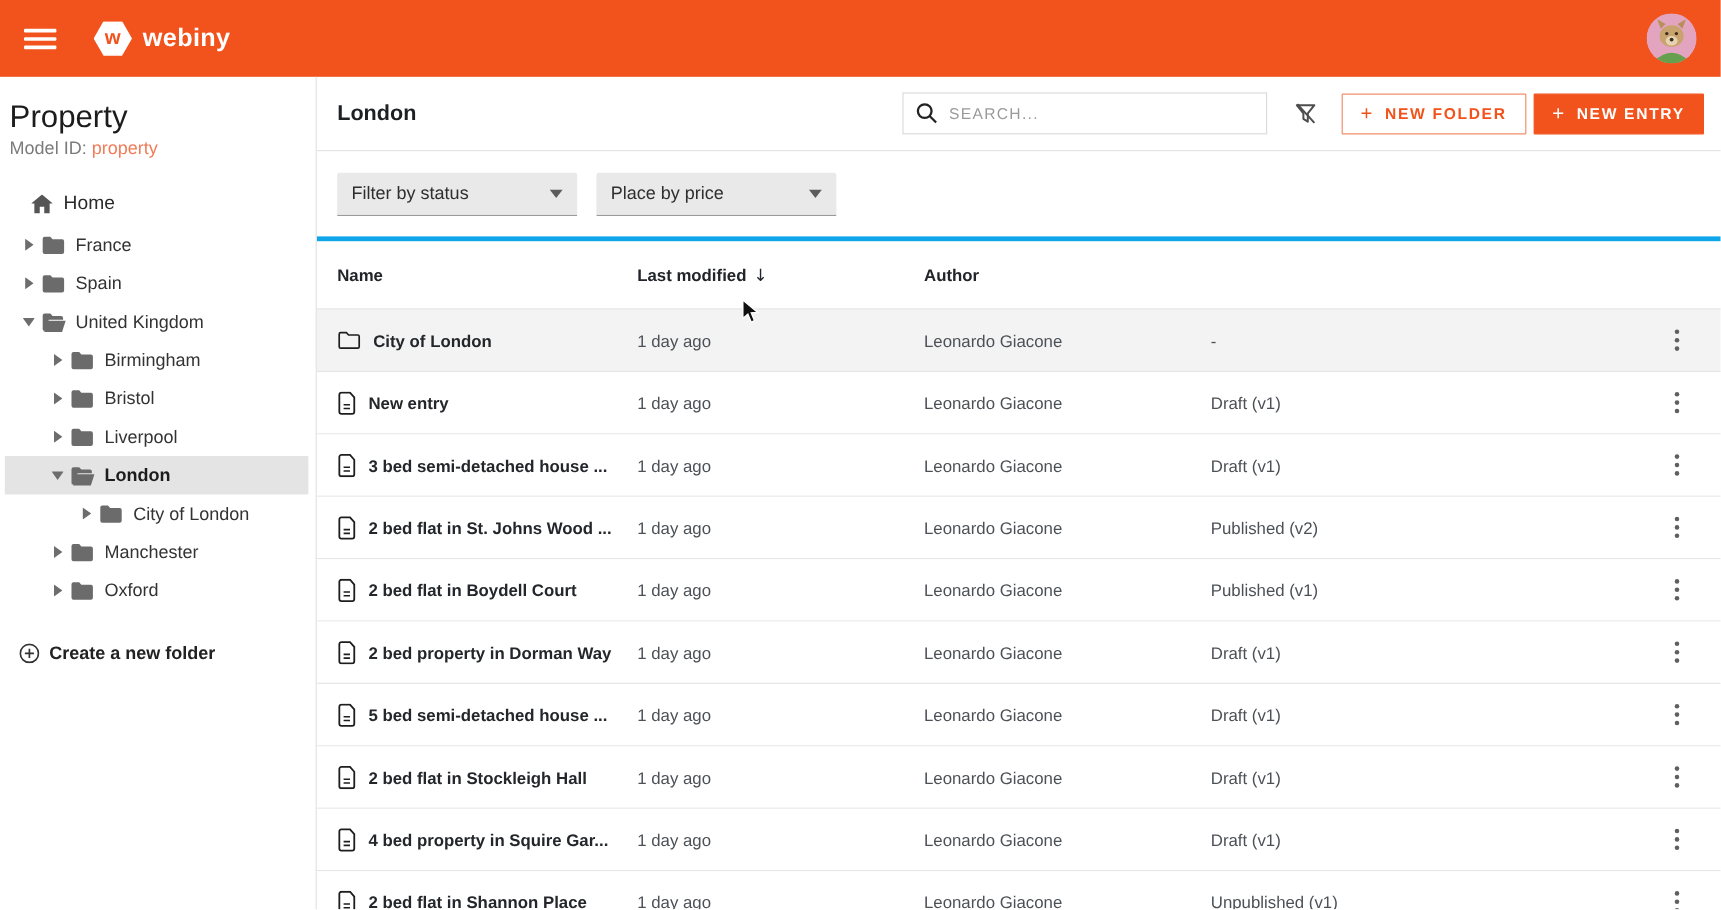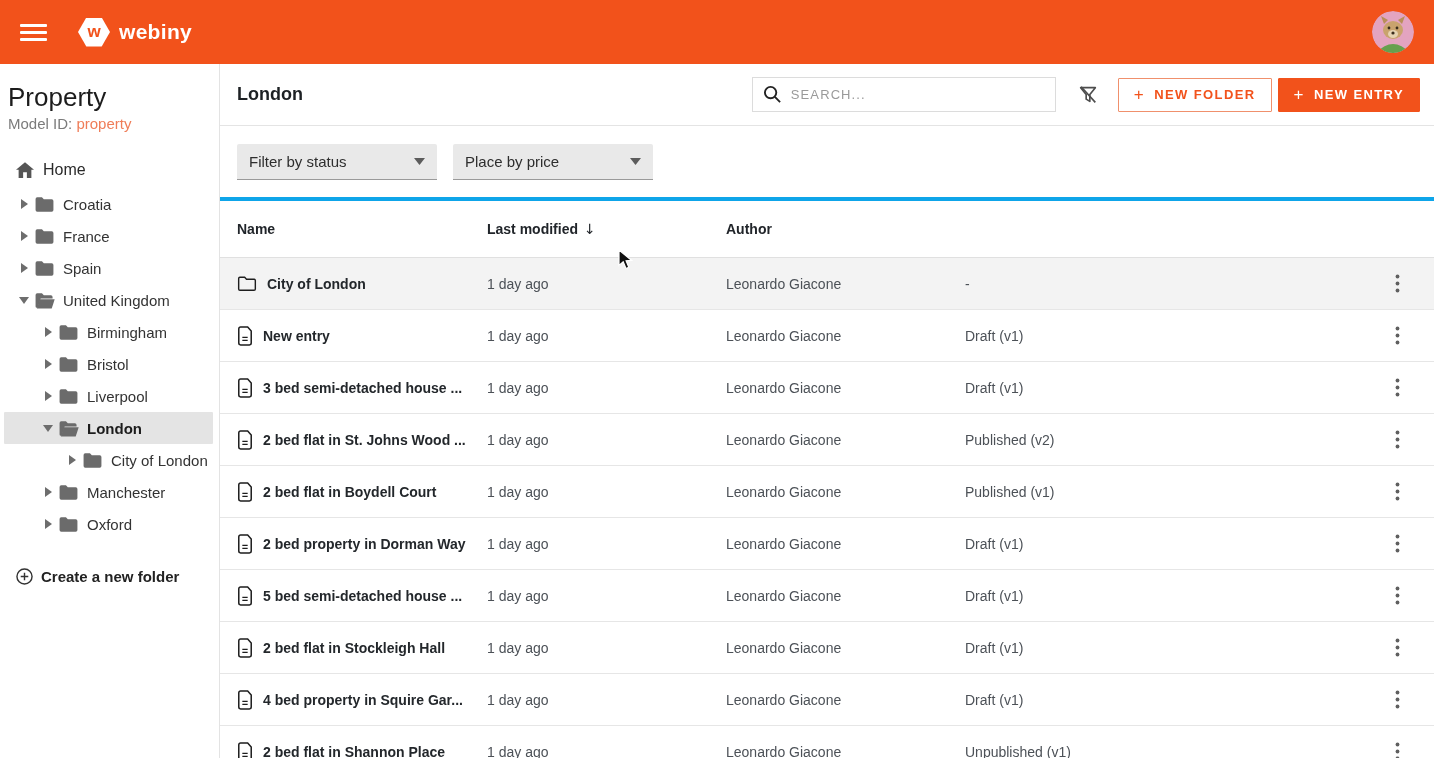--- a/index.html
+++ b/index.html
@@ -14,28 +14,28 @@
   .logo { display:flex; align-items:center; gap:9px; margin-left:31px; }
   .logo-hex { width:32px; height:29px; background:#fff;
     clip-path:polygon(26% 0,74% 0,100% 50%,74% 100%,26% 100%,0 50%);
     display:flex; align-items:center; justify-content:center;
     color:#f2521b; font-weight:bold; font-size:17px; }
   .logo-word { color:#fff; font-size:21px; font-weight:bold; letter-spacing:.3px; }
   .avatar { margin-left:auto; width:42px; height:42px; border-radius:50%; overflow:hidden; cursor:pointer; }
 
   
   .app { display:flex; height:694px; }
-  .sidebar { width:220px; border-right:1px solid #e3e3e3; padding-top:18px; overflow:hidden; }
+  .sidebar { width:264px; border-right:1px solid #e3e3e3; padding-top:18px; overflow:hidden; }
   .main { flex:1; display:flex; flex-direction:column; overflow:hidden; }
 
   
   .model-title { font-size:26px; font-weight:500; color:#1c1c1c; padding:0 8px; line-height:30px; }
   .model-id { font-size:15px; color:#7b7b7b; padding:3px 8px 0; }
   .model-id b { font-weight:normal; color:#ef7d58; }
-  .side-home { display:flex; align-items:center; gap:9px; height:32px; margin-top:22px; padding-left:16px;
+  .side-home { display:flex; align-items:center; gap:9px; height:32px; margin-top:22px; padding-left:26px;
     font-size:16px; color:#2a2a2a; cursor:pointer; }
   .tree { margin-top:2px; }
   .tree-item { display:flex; align-items:center; height:32px; margin:0 6px 0 4px; padding-left:12px;
     font-size:15px; color:#333; cursor:pointer; border-radius:1px; }
   .tree-item.selected { background:#e4e4e4; font-weight:bold; color:#1c1c1c; }
   .caret { width:16px; display:flex; justify-content:center; align-items:center; flex:0 0 16px; }
   .tree-folder { margin:0 8px 0 2px; display:flex; align-items:center; }
   .create-folder { display:flex; align-items:center; gap:8px; margin-top:28px; padding-left:16px;
     font-size:15px; font-weight:bold; color:#222; cursor:pointer; }
 
@@ -130,36 +130,20 @@
 
     <div class="side-home">
       <svg width="18" height="16" viewBox="0 0 24 21">
         <path d="M12 0 L24 10 H20.5 V21 H14.5 V13.5 H9.5 V21 H3.5 V10 H0 Z" fill="#555"></path>
       </svg>
       <span>Home</span>
     </div>
 
     <div class="tree">
 
-        <div class="tree-item">
-          <span style="flex: 0 0 auto; width: 0px;"></span>
-          <span class="caret">
-            <svg width="8" height="10" viewBox="0 0 8 10">
-              <path d="M1 0 L8 5 L1 10 Z" fill="#6d6d6d"></path>
-            </svg>
-          </span>
-
-          <span class="tree-folder">
-            <svg width="21" height="17" viewBox="0 0 24 20">
-              <path d="M1.5 3.5 a2 2 0 0 1 2-2 h5.5 l2.2 2.4 h9.3 a2 2 0 0 1 2 2 v10.6 a2 2 0 0 1 -2 2 h-17 a2 2 0 0 1 -2-2 Z" fill="#6b6b6b"></path>
-            </svg>
-          </span>
-
-          <span class="tree-label">Croatia</span>
-        </div>
 
         <div class="tree-item">
           <span style="flex: 0 0 auto; width: 0px;"></span>
           <span class="caret">
             <svg width="8" height="10" viewBox="0 0 8 10">
               <path d="M1 0 L8 5 L1 10 Z" fill="#6d6d6d"></path>
             </svg>
           </span>
 
           <span class="tree-folder">

